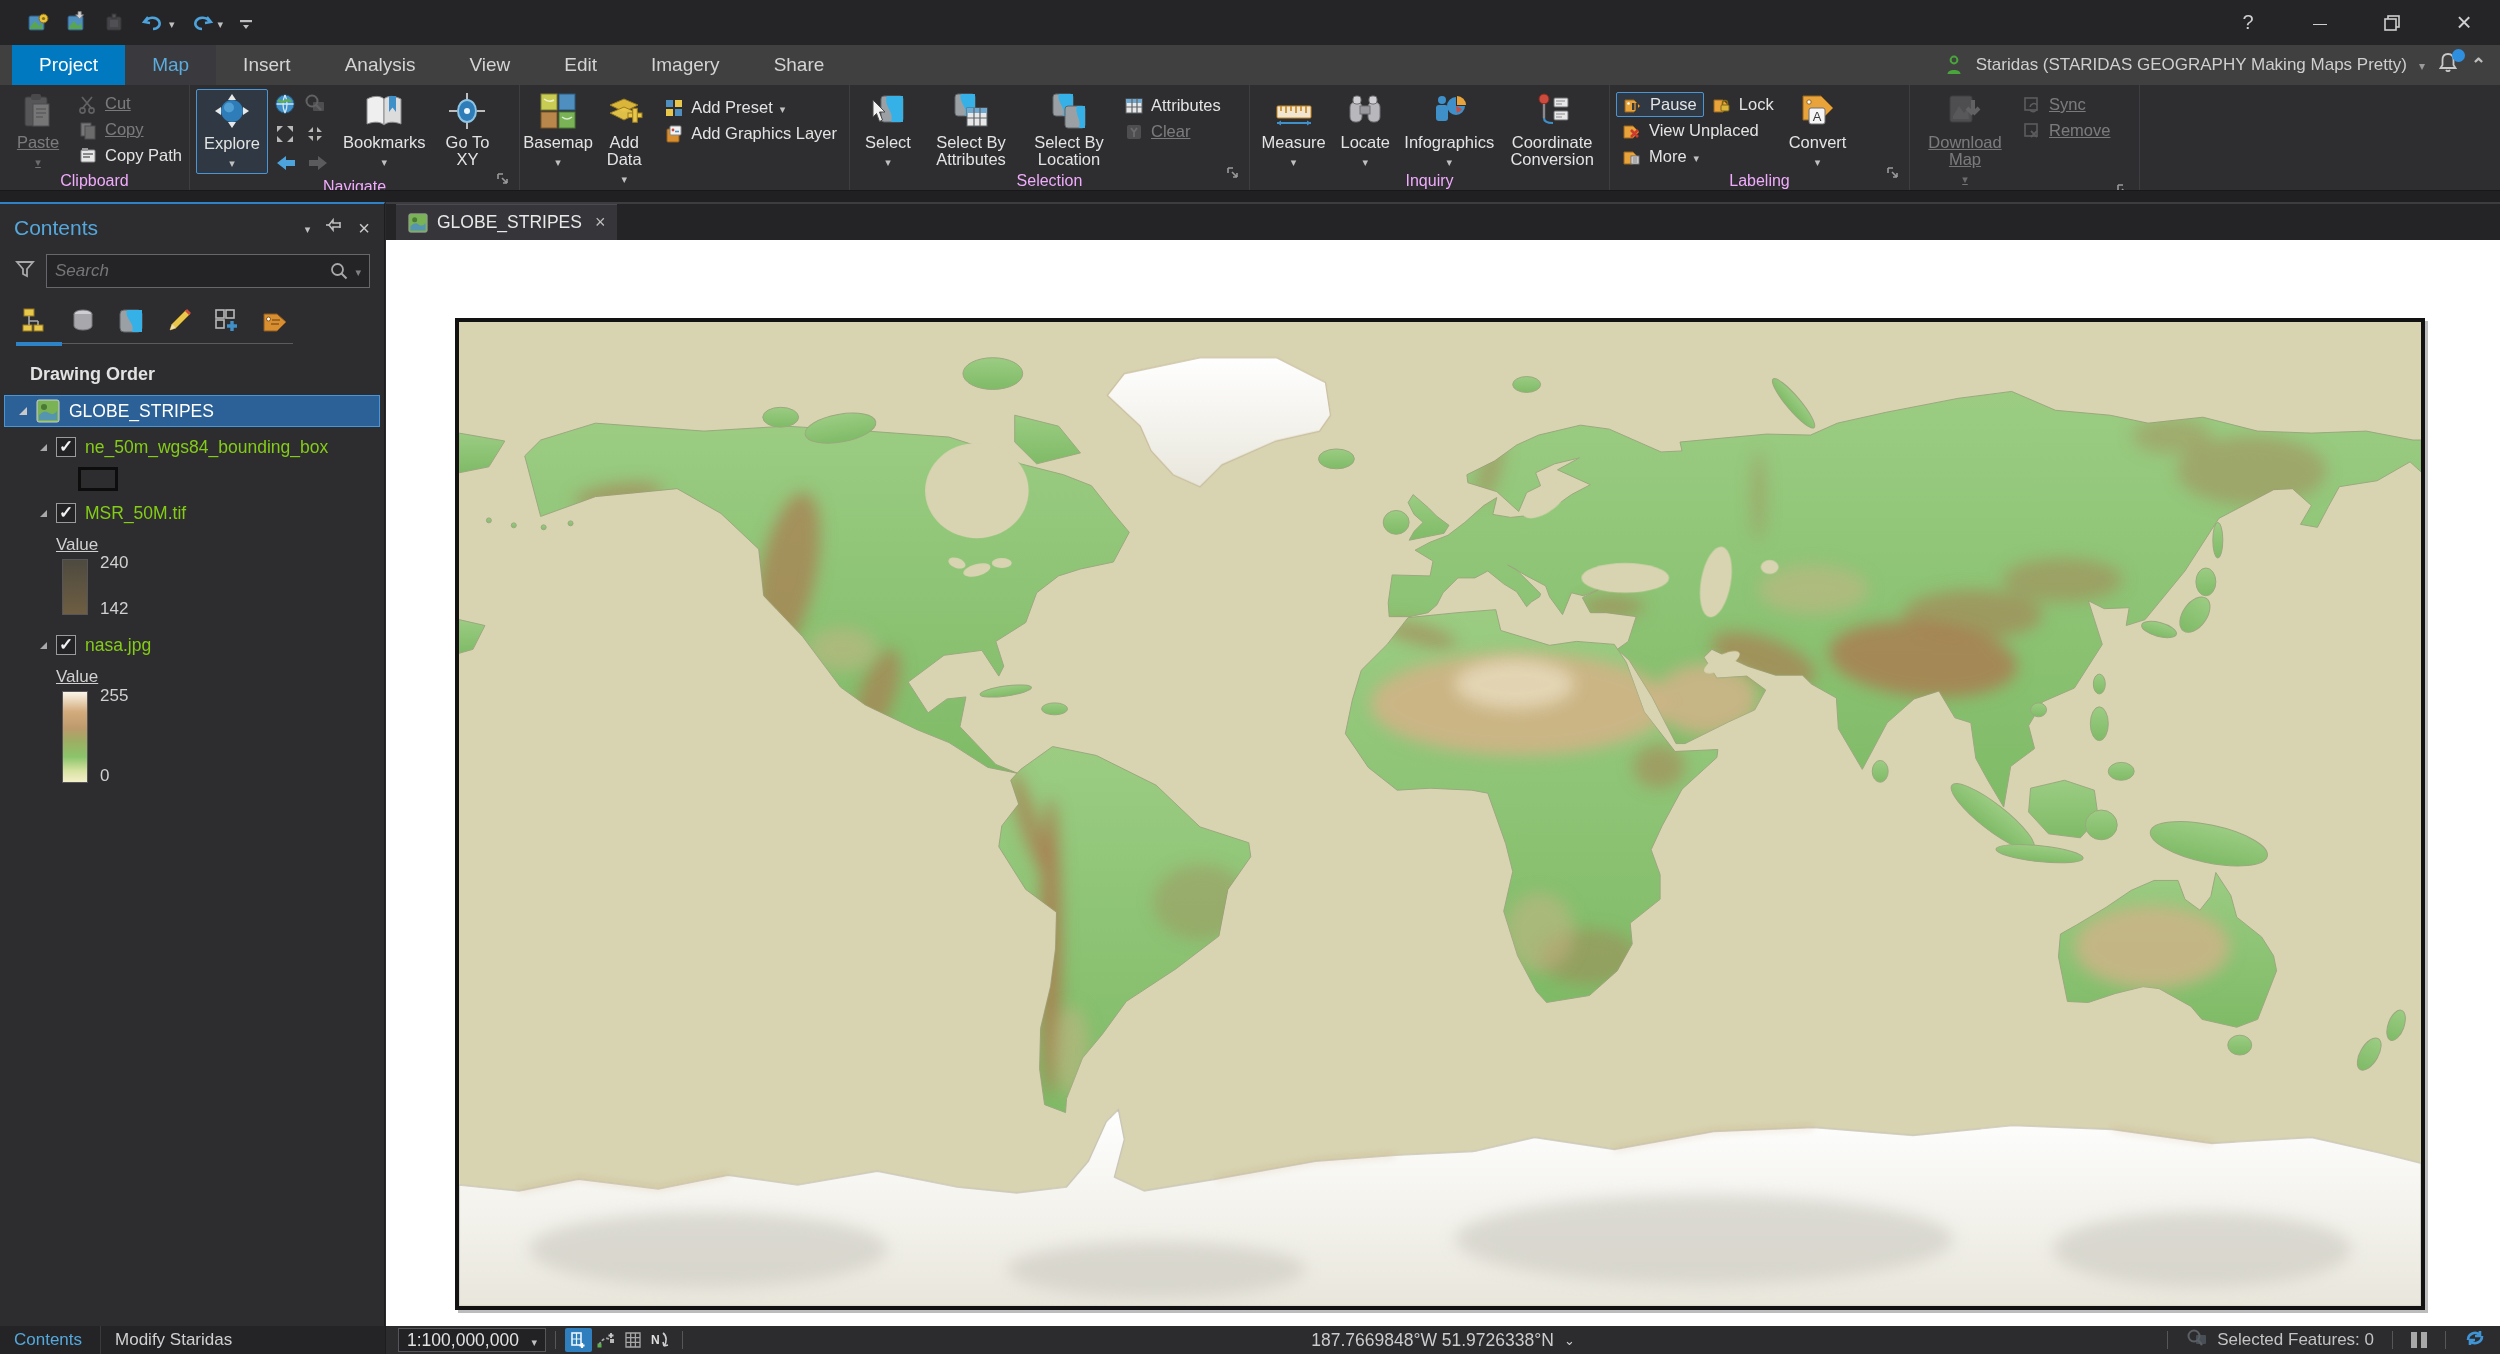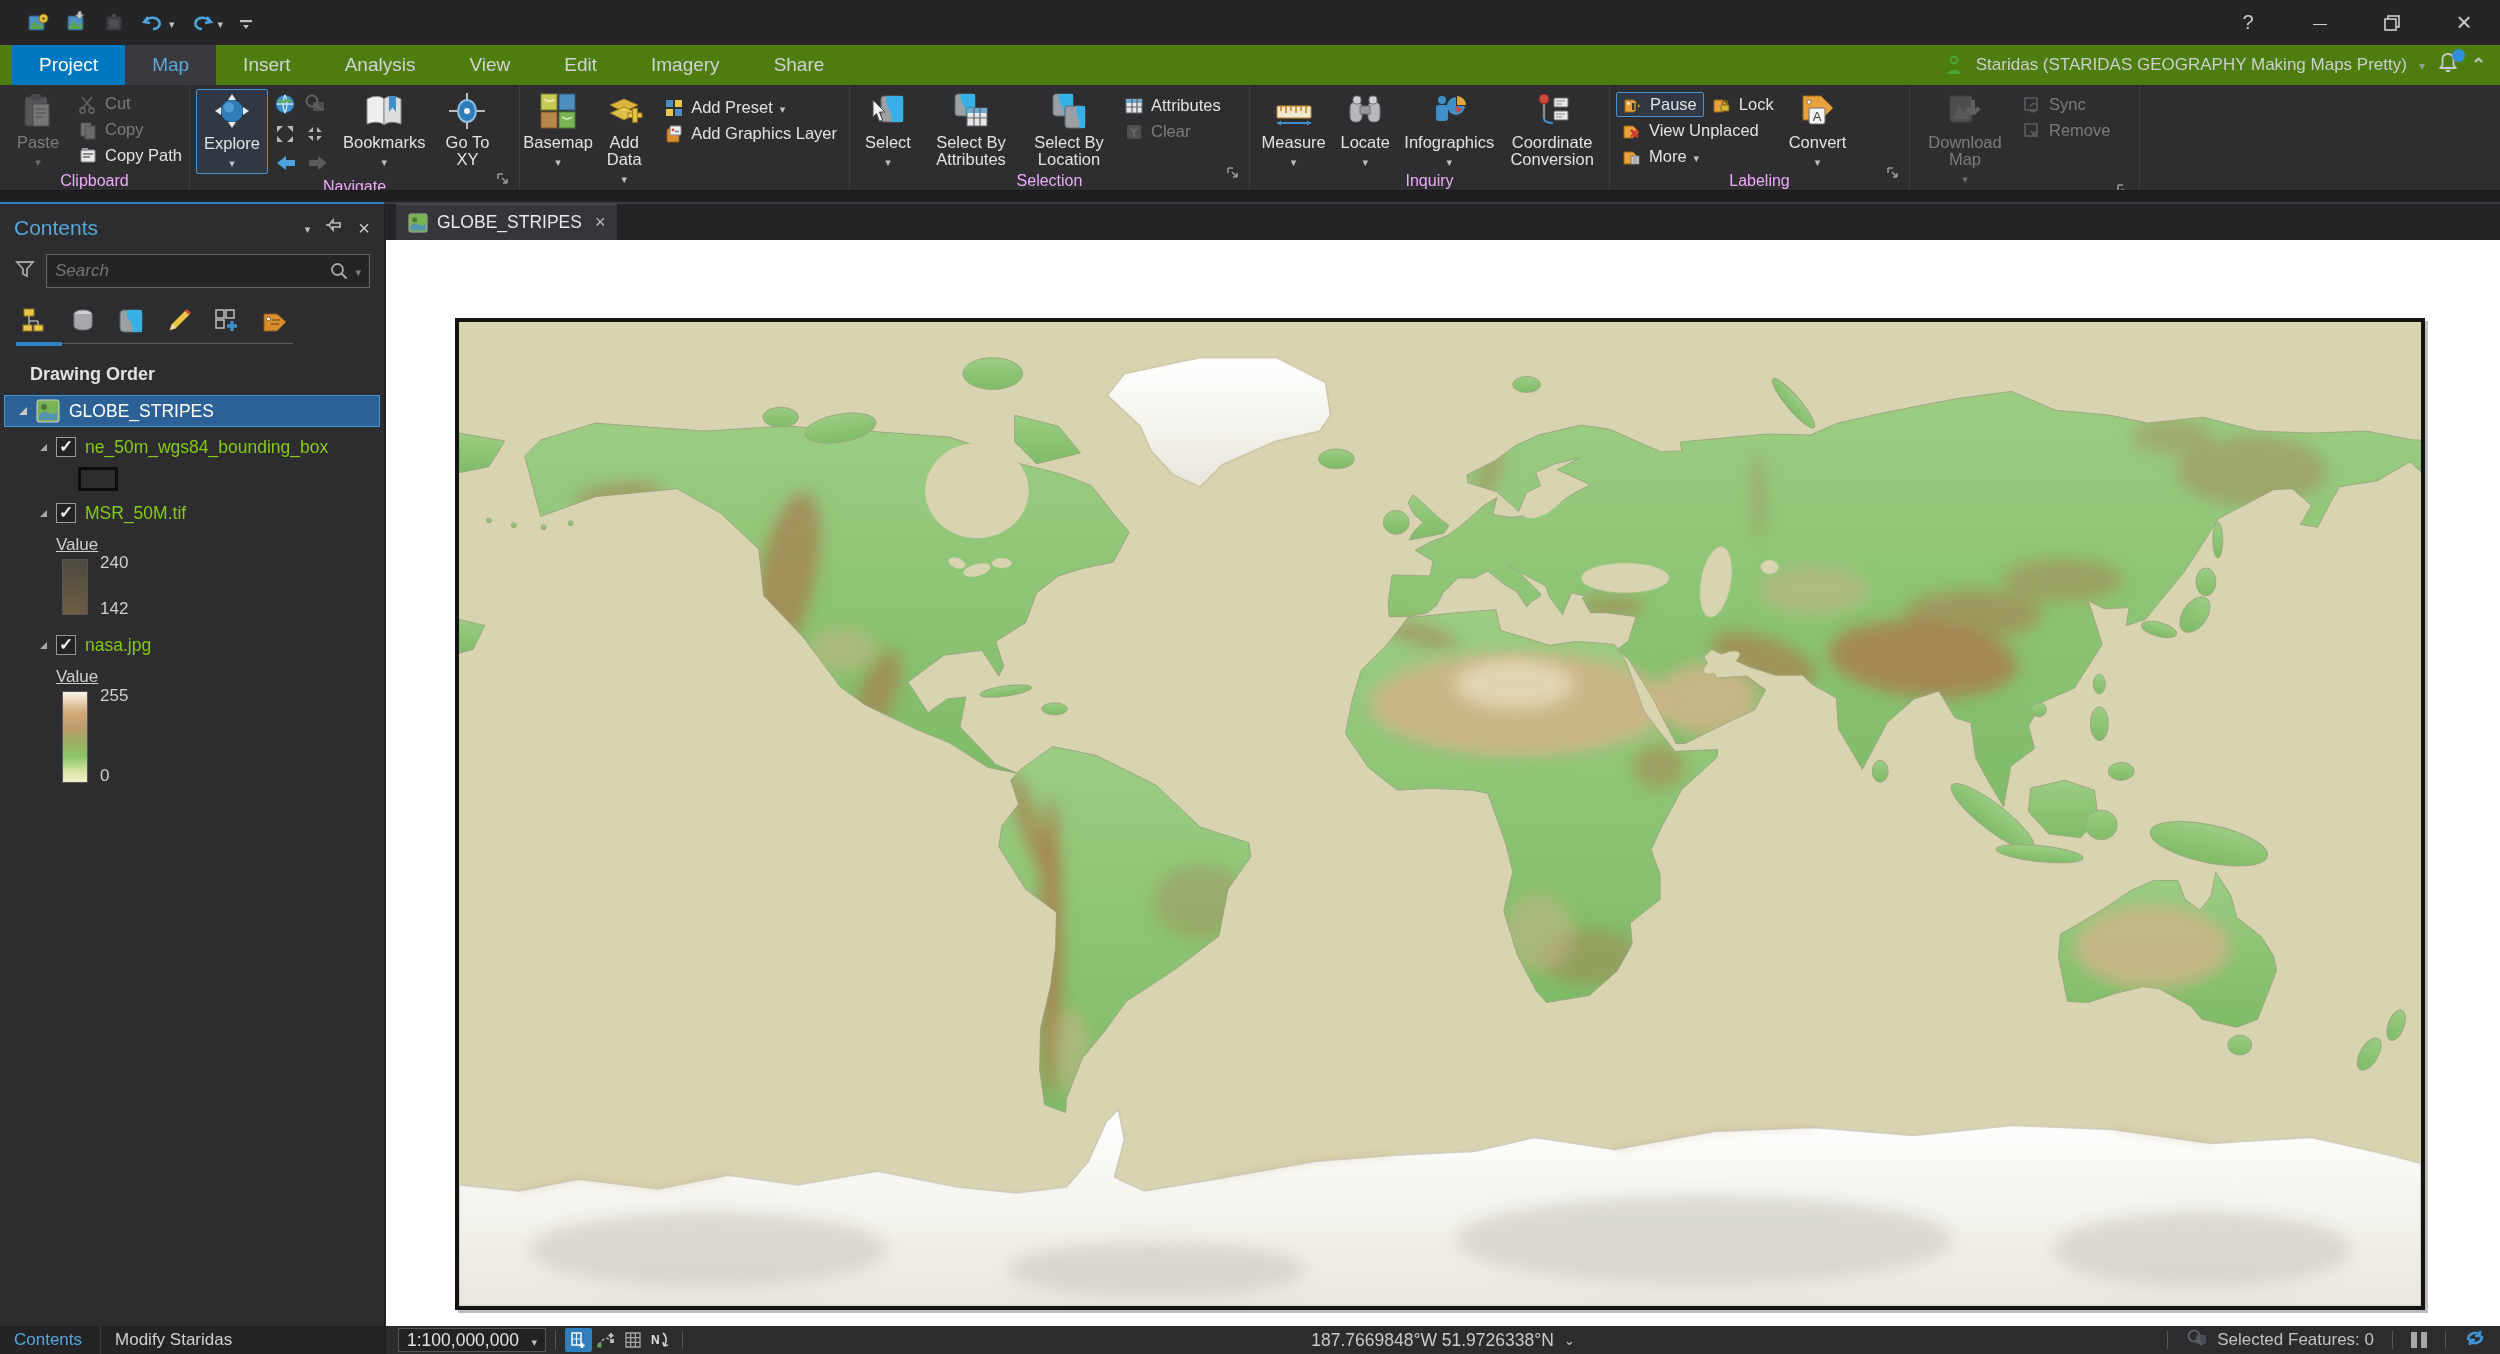--- a/index.html
+++ b/index.html
@@ -13,21 +13,21 @@
   #titlebar { position:absolute; left:0; top:0; width:2500px; height:45px; background:#252528; display:flex; align-items:center; }
   .qat { display:flex; align-items:center; gap:14px; padding-left:26px; }
   .qat .qbtn { display:flex; align-items:center; gap:3px; cursor:default; }
   .title-center { position:absolute; left:0; right:0; text-align:center; color:#bdbdbd; font-size:19px; pointer-events:none; }
   .winbtns { position:absolute; right:0; top:0; height:45px; display:flex; }
   .winbtn { width:72px; height:45px; display:flex; align-items:center; justify-content:center; color:#cfcfcf; font-size:20px; }
   .winbtn.help::before { content:"?"; font-size:20px; }
   .winbtn.min::before  { content:"—"; font-size:14px; }
   .winbtn.close::before{ content:"×"; font-size:26px; }
   
-  #tabrow { position:absolute; left:0; top:45px; width:2500px; height:40px; background:#4d7c0f; display:flex; align-items:stretch; }
+  #tabrow { position:absolute; left:0; top:45px; width:2500px; height:40px; background:#404040; display:flex; align-items:stretch; }
   .rtab { padding:0 27px; display:flex; align-items:center; font-size:19px; color:#d4d4d4; }
   .rtab.project { background:#0079c1; color:#fff; margin-left:12px; }
   .rtab.active  { background:#3a3a3e; color:#5cabdd; }
   #account { position:absolute; right:14px; top:45px; height:40px; display:flex; align-items:center; gap:12px; color:#cfcfcf; font-size:17px; }
   .acc-caret::after { content:"▾"; color:#9a9a9a; font-size:12px; }
   .rib-collapse::after { content:"⌃"; color:#bfbfbf; font-size:18px; font-weight:bold; }
   
   #ribbon { position:absolute; left:0; top:85px; width:2500px; height:105px; background:#2e2e31; display:flex; }
   .rgroup { display:flex; flex-direction:column; position:relative; border-right:1px solid #3e3e42; padding:0 6px; }
   .rbody { flex:1; display:flex; align-items:flex-start; padding-top:4px; gap:2px; }
@@ -35,21 +35,21 @@
   .rlabel { color:#f0abfc; font-size:16px; }
   .launcher { position:absolute; right:4px; bottom:6px; }
   .btn-lg { display:flex; flex-direction:column; align-items:center; padding:1px 7px; min-width:64px; }
   .btn-lg .bicon { height:42px; display:flex; align-items:center; justify-content:center; }
   .btn-lg .blabel { font-size:16.5px; line-height:17px; text-align:center; color:#e3e3e3; margin-top:2px; }
   .btn-lg.sel { border:1px solid #4a95d5; background:rgba(64,140,200,.12); border-radius:2px; }
   .vstack { display:flex; flex-direction:column; justify-content:flex-start; gap:1px; padding-top:2px; }
   .btn-sm { display:flex; align-items:center; gap:7px; height:25px; padding:0 6px; font-size:16.5px; color:#e3e3e3; white-space:nowrap; }
   .btn-sm.sel { border:1px solid #4a95d5; background:rgba(64,140,200,.12); border-radius:2px; }
   .hrow { display:flex; gap:2px; }
-  .dis { opacity:.42; }
+  .dis { opacity:.42;text-decoration:underline; }
   .caret::after { content:"▾"; color:#c0c0c0; font-size:11px; line-height:10px; }
   .navgrid { display:flex; flex-direction:column; gap:3px; padding:4px 4px 0 4px; }
   .navgrid .ngrow { display:flex; gap:8px; align-items:center; }
   #ribbon-below { position:absolute; left:0; top:190px; width:2500px; height:12px; background:#202023; border-top:1px solid #18181a; }
   
   #contents-pane { position:absolute; left:0; top:202px; width:385px; height:1124px; background:#2d2d30; border-top:2px solid #2e83c6; border-right:1px solid #1d1d1f; }
   .cp-title { display:flex; align-items:center; padding:12px 14px 6px 14px; }
   .cp-title .t { color:#55a8dc; font-size:21px; }
   .cp-title .spacer { flex:1; }
   .cp-title .ticon { margin-left:16px; }

